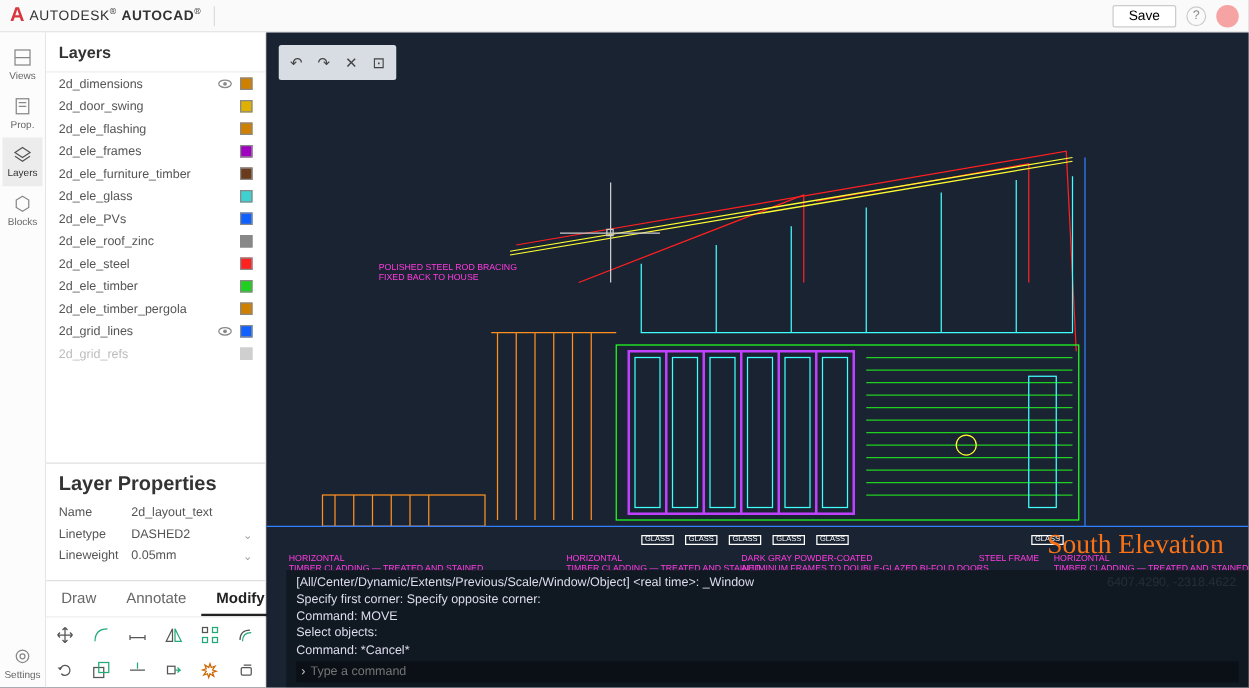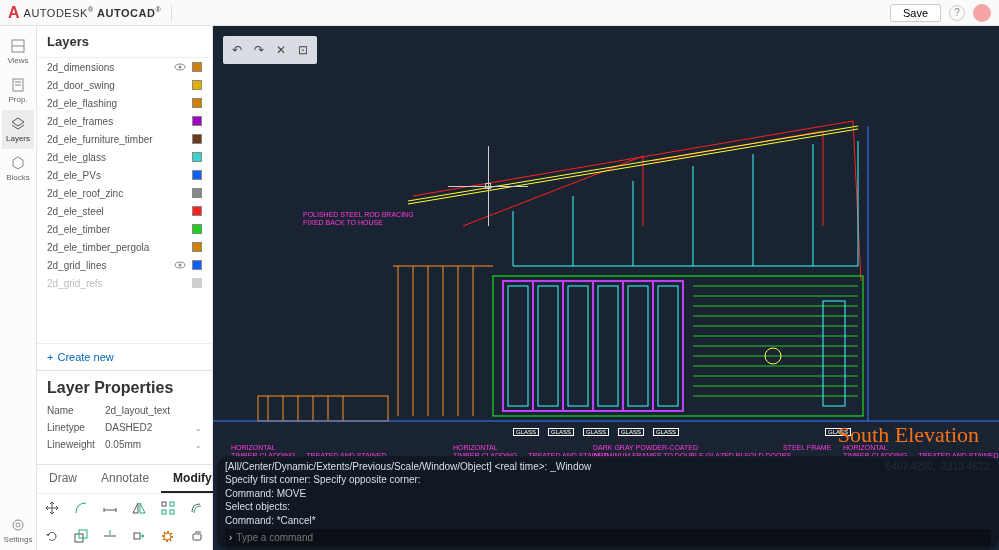--- a/index.html
+++ b/index.html
@@ -43,21 +43,21 @@
 .tool-cell { height: 28px; display: flex; align-items: center; justify-content: center; color: #666; cursor: pointer; }
 .canvas { flex: 1; background: #1a2332; position: relative; overflow: hidden; }
 .nav-tools { position: absolute; top: 10px; left: 10px; background: #d8dde3; display: flex; padding: 3px; border-radius: 2px; z-index: 20; }
 .nav-tools div { width: 22px; height: 22px; display: flex; align-items: center; justify-content: center; color: #444; cursor: pointer; }
 .drawing { position: absolute; top: 0; left: 0; width: 100%; height: 100%; }
 .crosshair-v { position: absolute; left: 275px; top: 120px; width: 1px; height: 80px; background: #ccc; }
 .crosshair-h { position: absolute; left: 235px; top: 160px; width: 80px; height: 1px; background: #ccc; }
 .crosshair-box { position: absolute; left: 272px; top: 157px; width: 6px; height: 6px; border: 1px solid #ccc; }
 .coords { position: absolute; bottom: 78px; right: 10px; color: #9aa; font-size: 10px; }
 .title-text { position: absolute; bottom: 102px; right: 20px; color: #f97316; font-size: 22px; font-family: 'Times New Roman', serif; }
-.cmd-area { position: absolute; bottom: 0; left: 4px; right: 0; background: rgba(15,22,30,0.85); color: #dde; font-size: 10px; padding: 4px 8px; border-radius: 12px; }
+.cmd-area { position: absolute; bottom: 0; left: 16px; right: 0; background: rgba(15,22,30,0.85); color: #dde; font-size: 10px; padding: 4px 8px; }
 .cmd-area .line { line-height: 1.35; }
 .cmd-input { display: flex; align-items: center; margin-top: 2px; background: rgba(0,0,0,0.3); padding: 3px 4px; }
 .cmd-input input { background: transparent; border: none; color: #ccc; font-size: 10px; flex: 1; outline: none; }
 .cmd-chev { color: #ccc; margin-right: 4px; }
 .anno { position: absolute; color: #ff3ce0; font-size: 7px; white-space: nowrap; }
 .glabel { position: absolute; color:#fff; font-size:6px; border:1px solid #fff; padding:0 2px; }
 </style>
 </head>
 <body>
 
@@ -185,21 +185,20 @@
             </svg>
           </div>
           <div class="layer-swatch" style="background: rgb(16, 96, 255);"></div>
         </div>
         <div class="layer-row" style="opacity: 0.4;">
           <div class="layer-name">2d_grid_refs</div>
           <div class="layer-vis"></div>
           <div class="layer-swatch" style="background: rgb(136, 136, 136);"></div>
         </div>
       </div>
-    <div class="create-new"><span class="plus">+</span><span>Create new</span></div>
     <div class="layer-props">
       <h3>Layer Properties</h3>
       <div class="prop-row">
         <div class="prop-label">Name</div>
         <div class="prop-value">
             <span>2d_layout_text</span>
           </div>
       </div>
       <div class="prop-row">
         <div class="prop-label">Linetype</div>

